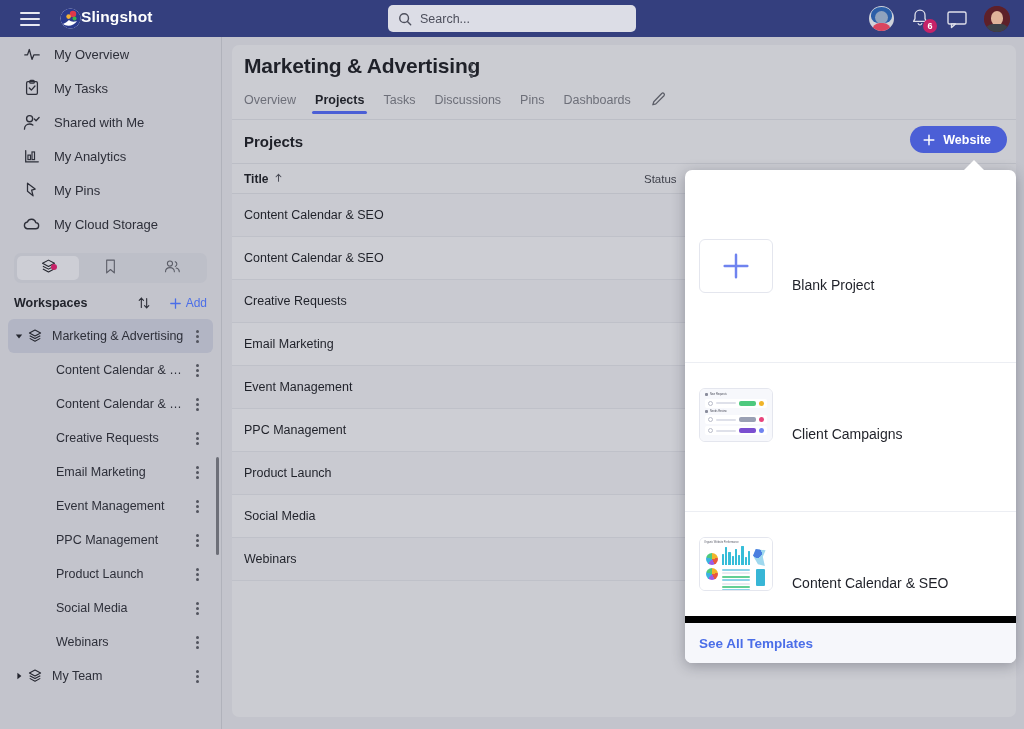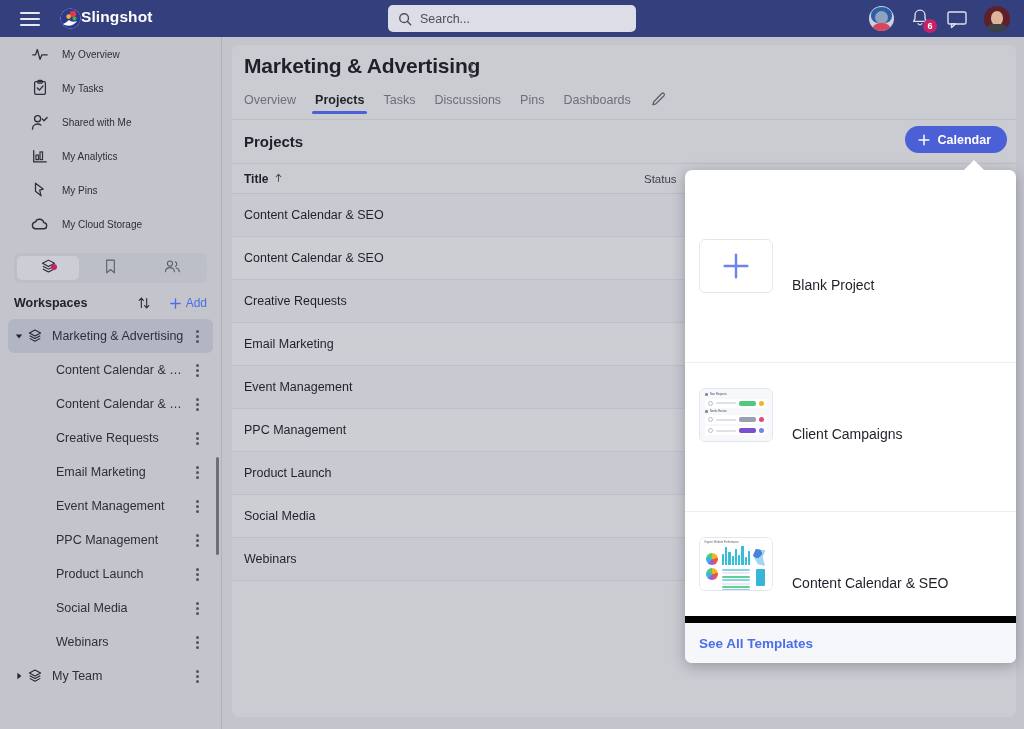--- a/index.html
+++ b/index.html
@@ -50,21 +50,21 @@
   .av-user .uface { position:absolute; left:7px; top:5px; width:12px; height:14px; background:#e0b49a; border-radius:50% 50% 45% 45%; }
   .av-user .ushoulder { position:absolute; left:1px; bottom:0; width:24px; height:8px; background:#3c4249; border-radius:10px 10px 0 0; }
 
   
   .sidebar {
     position: absolute; left: 0; top: 37px; width: 222px; height: 692px;
     background: #c3c4cc; border-right: 1px solid #b0b2bb;
   }
   .nav-item {
     height: 34px; display: flex; align-items: center; gap: 13px;
-    padding-left: 30px; cursor: pointer; color: #2d2f39; font-size: 10px;
+    padding-left: 22px; cursor: pointer; color: #2d2f39; font-size: 13px;
   }
   .nav-icon { width: 19px; height: 19px; display:flex; align-items:center; justify-content:center; flex:none; }
 
   .seg-wrap { margin: 12px 14px 0 14px; height: 30px; background: #bdbfc8;
      border-radius: 7px; display: flex; padding: 3px; }
   .seg { flex: 1; display: flex; align-items: center; justify-content: center;
      border-radius: 5px; cursor: pointer; position: relative; }
   .seg.active { background: #cdced5; }
   .seg .dot { position: absolute; width: 6px; height: 6px; background: #c62368;
      border-radius: 50%; right: 22px; top: 8px; }
@@ -511,21 +511,21 @@
   </div>
 
   <div class="sub-head">
     <div class="sub-title">Projects</div>
 
 
     <button class="proj-btn">
       <svg width="14" height="14" viewBox="0 0 16 16">
         <path d="M8 2.5v11M2.5 8h11" stroke="#ffffff" stroke-width="1.7" stroke-linecap="round"></path>
       </svg>
-      <span>Calendar</span>
+      <span>Website</span>
     </button>
   </div>
 
   <div class="thead">
     <div class="th-title">
       <span>Title</span>
       <span>
         <svg width="11" height="11" viewBox="0 0 12 12">
           <path d="M6 10V2.5M6 2.5 3.4 5.2M6 2.5 8.6 5.2" fill="none" stroke="#4a4c56" stroke-width="1.1" stroke-linecap="round" stroke-linejoin="round"></path>
         </svg>

